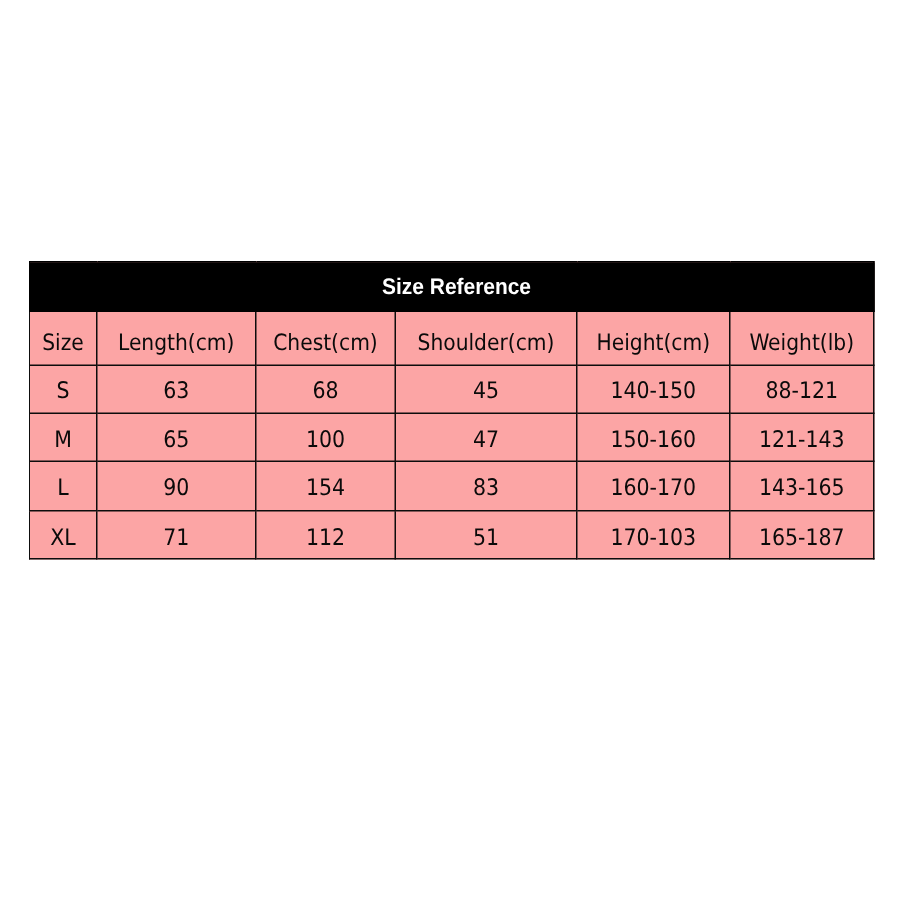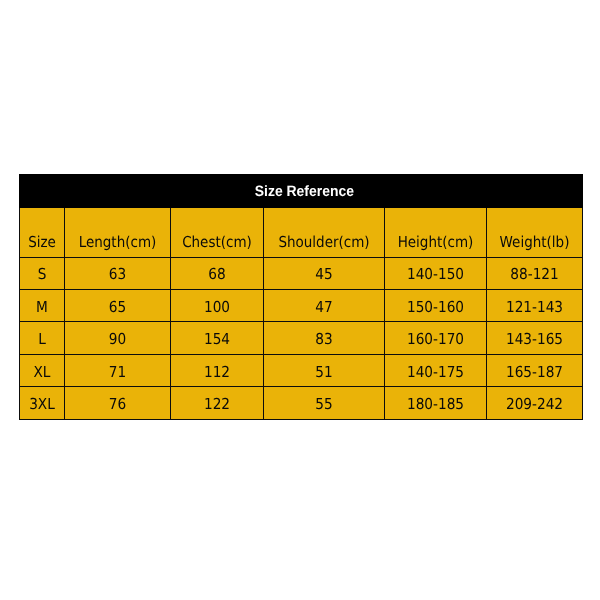--- a/index.html
+++ b/index.html
@@ -22,21 +22,21 @@
     height: 600px;
     background: #ffffff;
   }
   .size-table {
     position: absolute;
     left: 19px;
     top: 174px;
     width: 563px;
     border-collapse: collapse;
     table-layout: fixed;
-    background: #eab308;
+    background: #fca5a5;
     will-change: transform;
   }
   .size-table td, .size-table th {
     border: 1px solid #0d0d0d;
     padding: 0;
     text-align: center;
     vertical-align: middle;
     color: #0a0a0a;
     font-weight: normal;
   }
@@ -58,21 +58,21 @@
     transform: scaleX(0.93);
     transform-origin: center;
     white-space: nowrap;
     position: relative;
     left: 3px;
     top: -1px;
   }
   .head-row td {
     height: 29.5px;
     font-size: 15px;
-    padding-top: 19px;
+    padding-top: 5px;
     padding-bottom: 0px;
   }
   .data-row td {
     height: 29.46px;
     font-size: 15.2px;
     padding-top: 2px;
     padding-bottom: 0px;
   }
   .c0 { width: 45px; }
   .c1 { width: 106px; }
@@ -128,26 +128,18 @@
         <td>154</td>
         <td>83</td>
         <td>160-170</td>
         <td>143-165</td>
       </tr>
       <tr class="data-row">
         <td>XL</td>
         <td>71</td>
         <td>112</td>
         <td>51</td>
-        <td>140-175</td>
+        <td>170-103</td>
         <td>165-187</td>
-      </tr>
-      <tr class="data-row">
-        <td>3XL</td>
-        <td>76</td>
-        <td>122</td>
-        <td>55</td>
-        <td>180-185</td>
-        <td>209-242</td>
       </tr>
     </tbody>
   </table>
 </div>
 
 </body></html>

